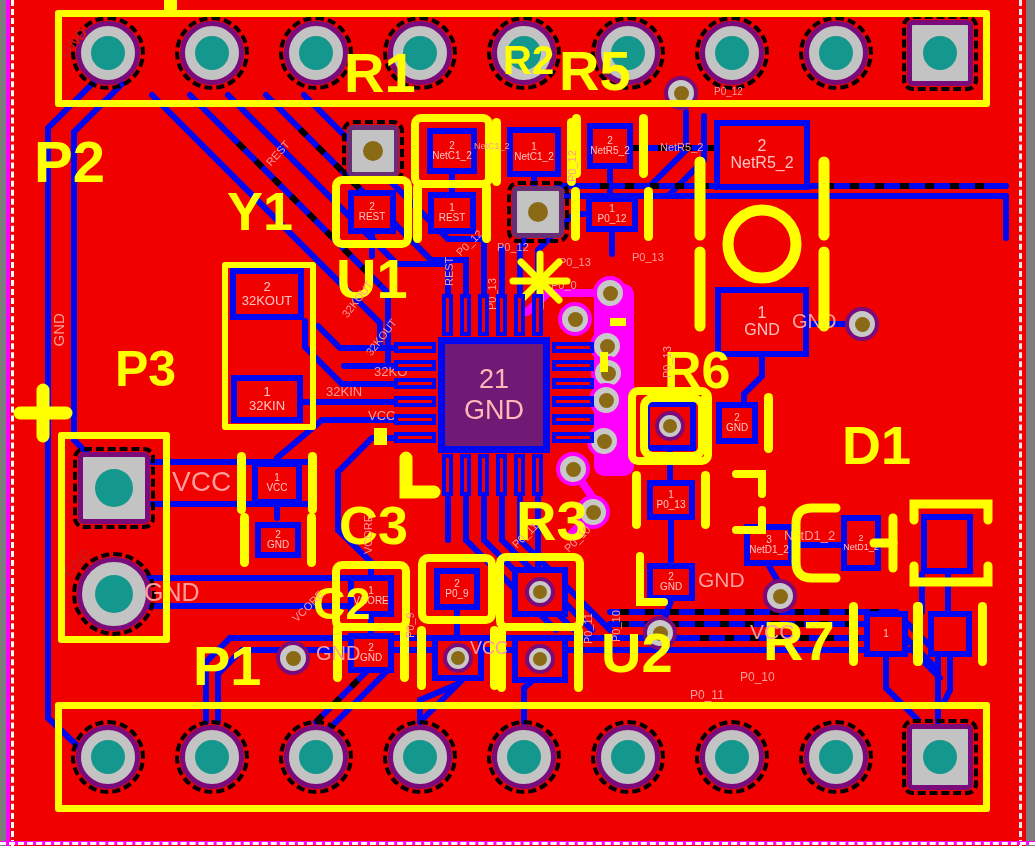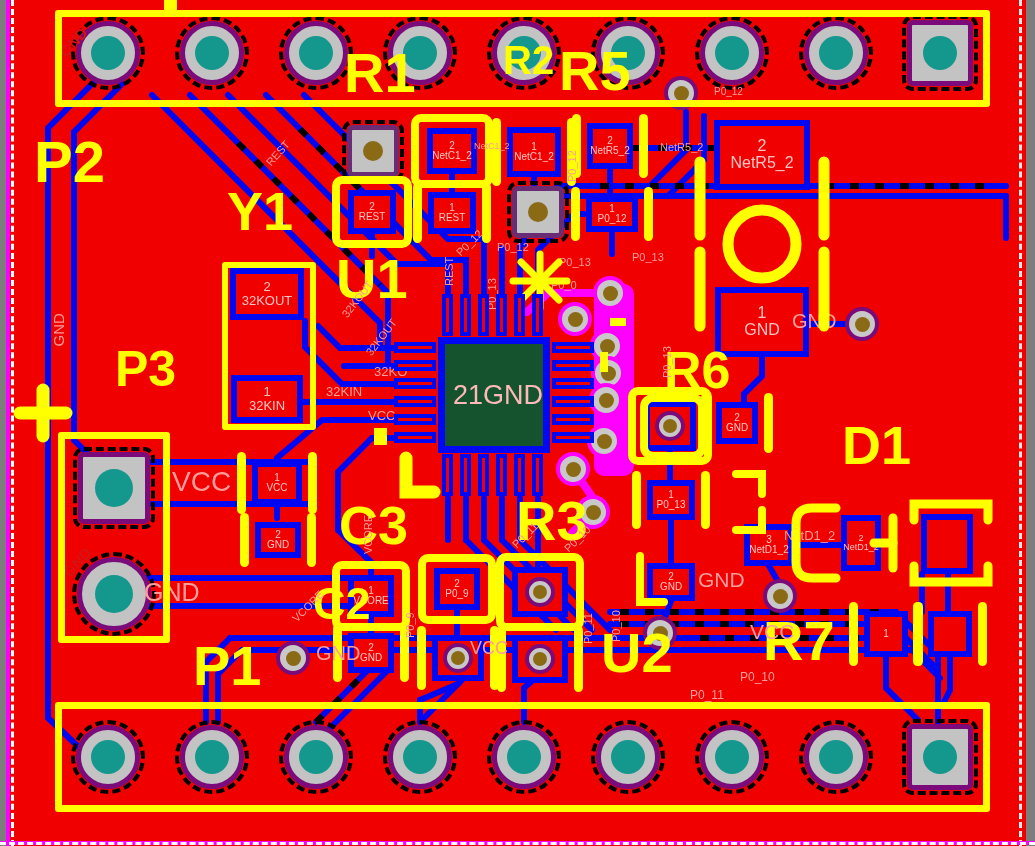--- a/index.html
+++ b/index.html
@@ -29,22 +29,22 @@
   .via{border-radius:50%;background:#c8c8c8;box-sizing:border-box;display:flex;align-items:center;justify-content:center;}
   .via .vh{border-radius:50%;background:#8a6a15;}
   
   .bar{background:#ffff00;border-radius:6px;}
   .boxbr{border:8px solid #ffff00;border-radius:10px;background:transparent;}
   
   .ref{color:#ffff00;font-weight:bold;white-space:nowrap;letter-spacing:0px;}
   .net{color:#ff9c9c;white-space:nowrap;}
   .net.dark{color:#d41414;font-weight:bold;}
   
-  #u1-center{background:#14532d;border:7px solid #0007f2;box-sizing:border-box;display:flex;flex-direction:row;
-             align-items:center;justify-content:flex-end;color:#ffb9b9;}
+  #u1-center{background:#701a75;border:7px solid #0007f2;box-sizing:border-box;display:flex;flex-direction:column;
+             align-items:center;justify-content:center;color:#ffb9b9;}
   .pin{background:#f10000;border:4px solid #0007f2;box-sizing:border-box;}
   svg{position:absolute;left:0;top:0;}
 </style>
 </head>
 <body>
 
 <div id="stage" style="background: rgb(241, 0, 0);">
 
   <svg id="traces" width="1035" height="846">
     <g stroke="#0007f2" stroke-width="6" fill="none" stroke-linecap="round">

